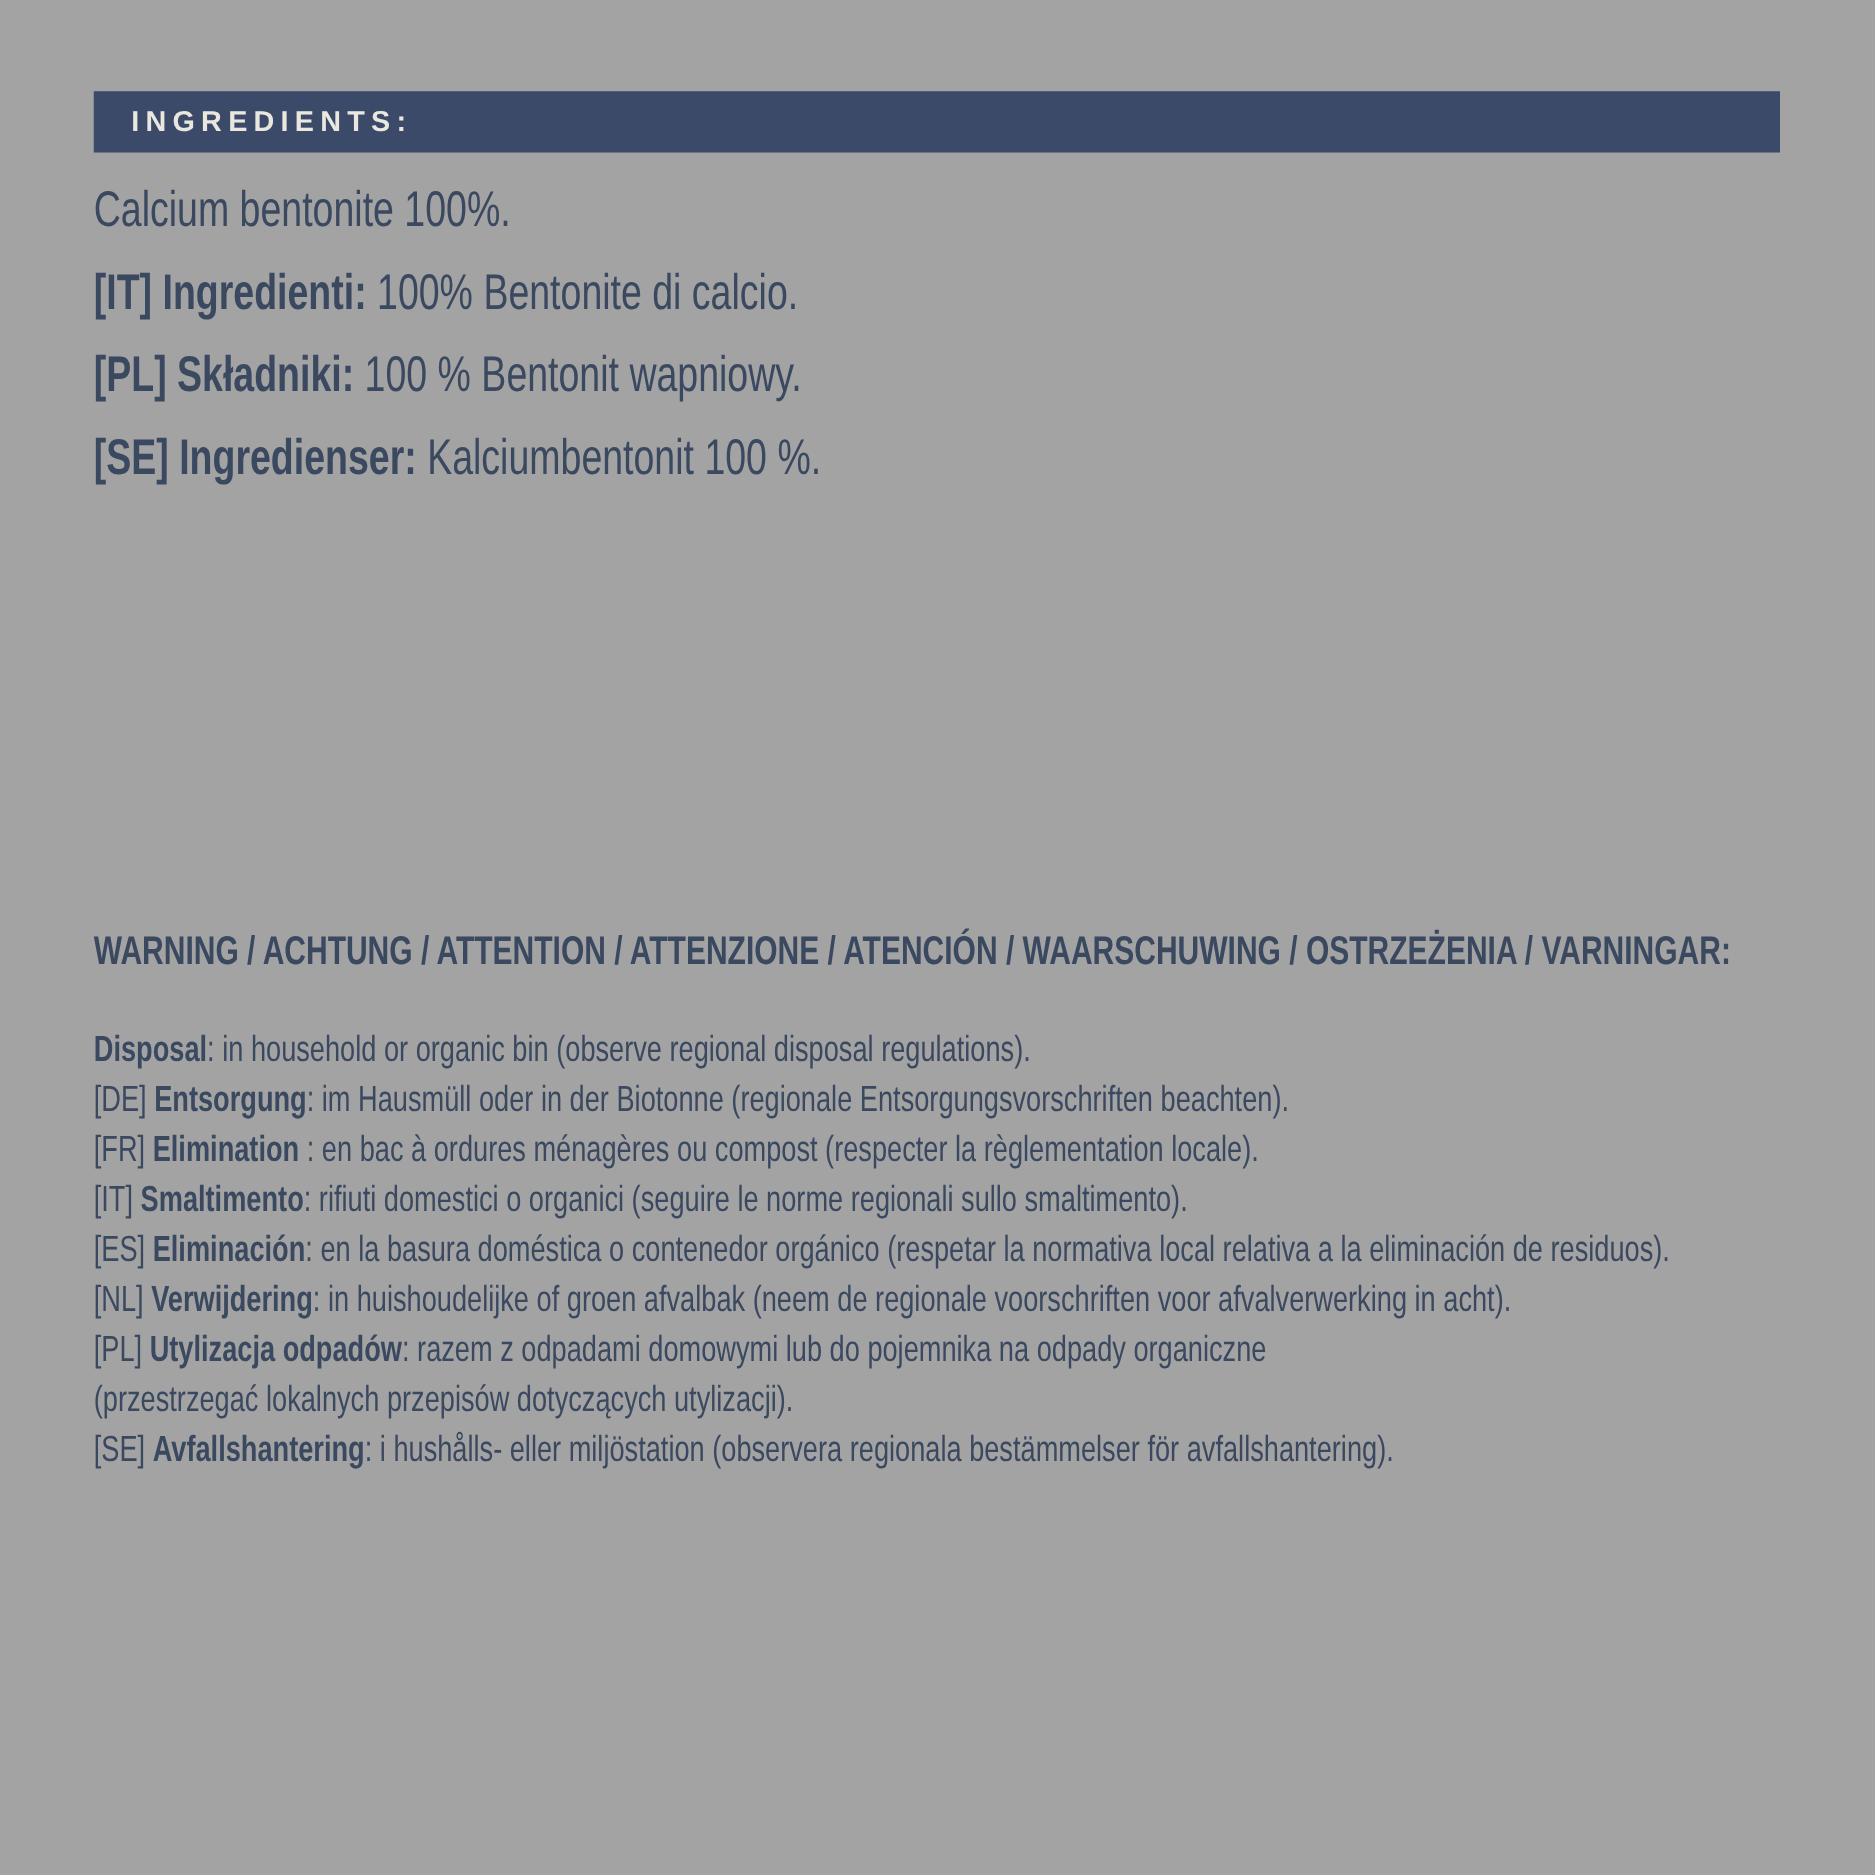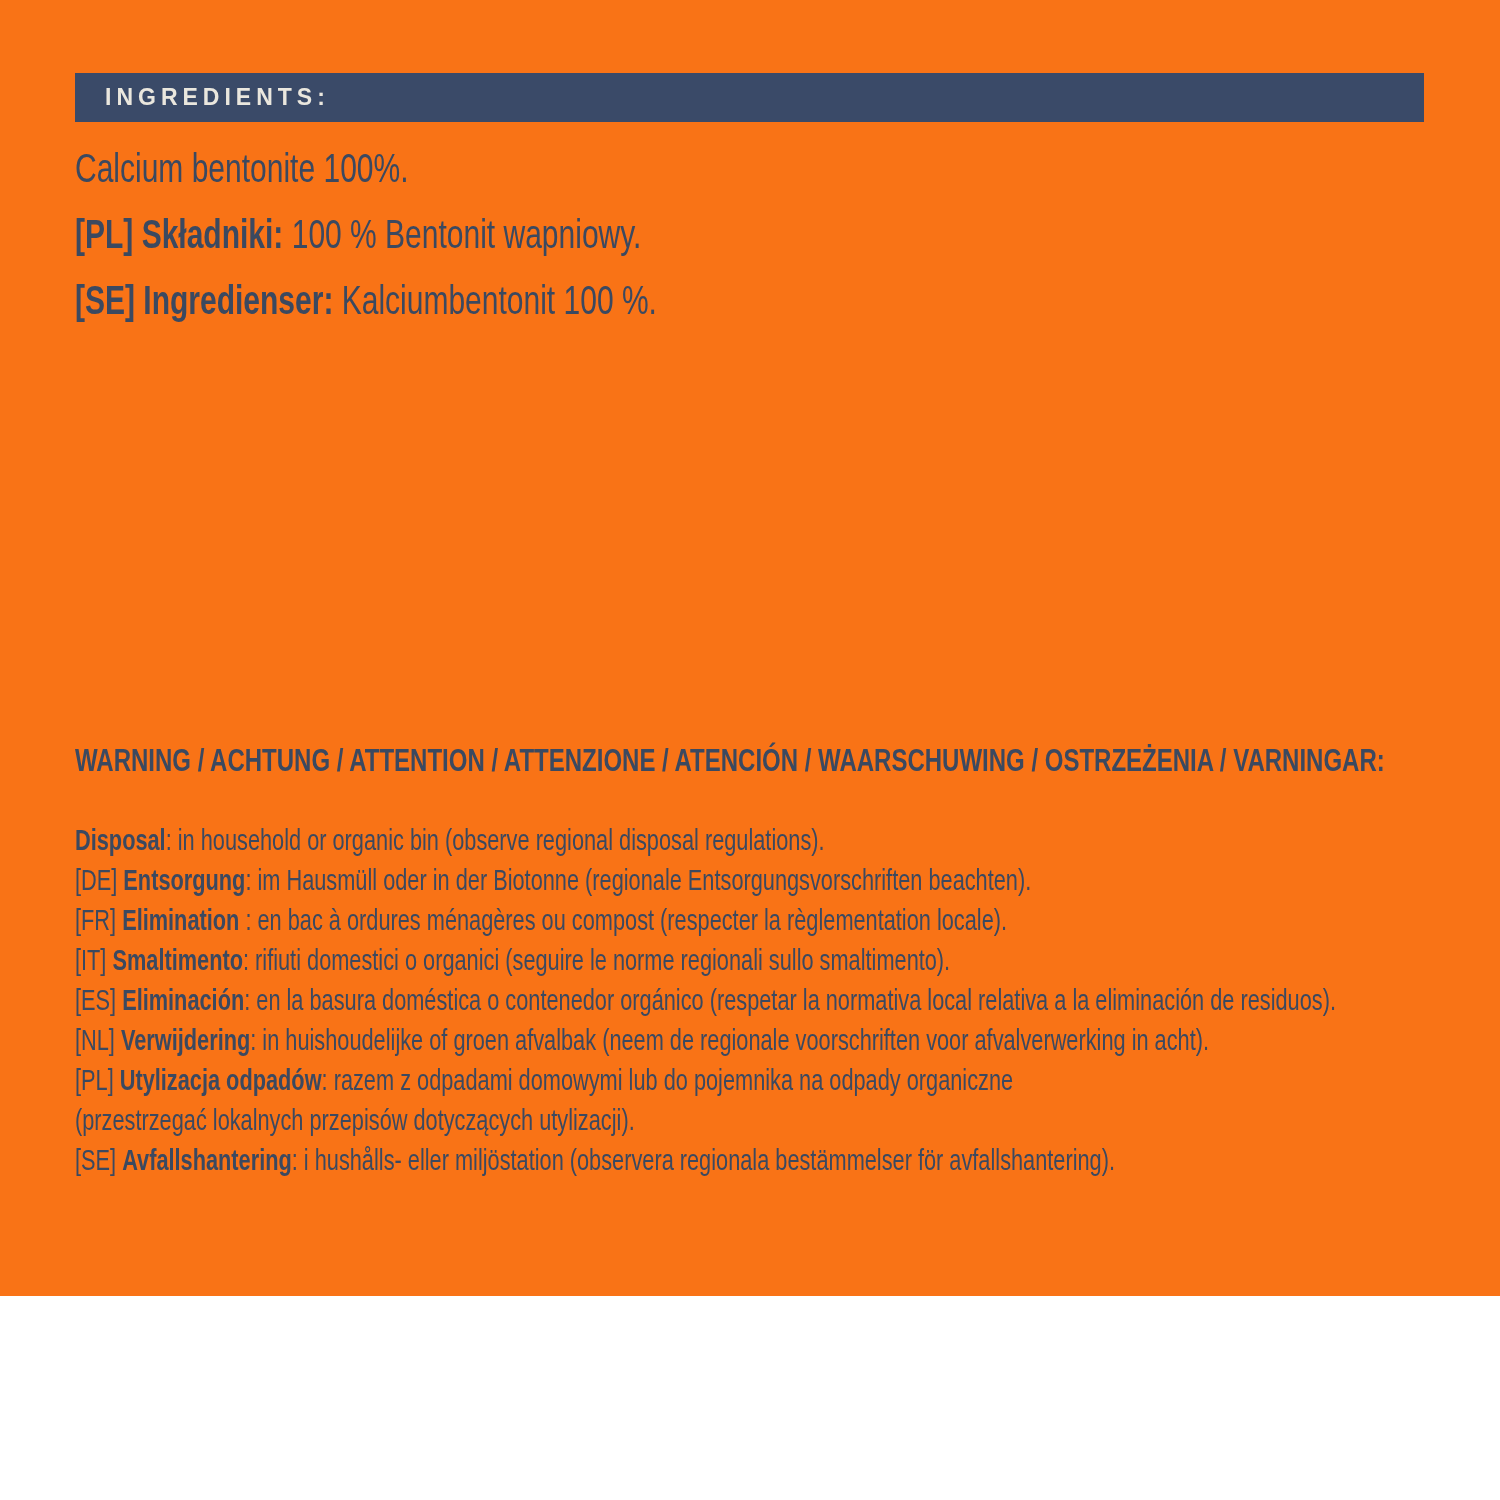--- a/index.html
+++ b/index.html
@@ -1,20 +1,20 @@
 <!DOCTYPE html>
 <html><head>
 <meta charset="utf-8">
 <style>
   html, body { margin: 0; padding: 0; }
   .page {
     position: relative;
     width: 1500px;
-    height: 1296px;
-    background: #f97316;
+    height: 1500px;
+    background: #a3a3a3;
     font-family: "Liberation Sans", sans-serif;
     color: #3b4960;
     overflow: hidden;
   }
   .header-bar {
     position: absolute;
     left: 75px;
     top: 73px;
     width: 1349px;
     height: 49px;
@@ -72,20 +72,21 @@
 <body>
 
 <div class="page">
 
   <div class="header-bar">
     <span class="header-title">INGREDIENTS:</span>
   </div>
 
   <div class="ingredients">
     <p><span class="squeeze"><span class="b"></span><span>Calcium bentonite 100%.</span></span></p>
+    <p><span class="squeeze"><span class="b">[IT] Ingredienti:</span><span> 100% Bentonite di calcio.</span></span></p>
     <p><span class="squeeze"><span class="b">[PL] Składniki:</span><span> 100 % Bentonit wapniowy.</span></span></p>
     <p><span class="squeeze"><span class="b">[SE] Ingredienser:</span><span> Kalciumbentonit 100 %.</span></span></p>
   </div>
 
   <p class="warning-heading"><span class="squeeze">WARNING / ACHTUNG / ATTENTION / ATTENZIONE / ATENCIÓN / WAARSCHUWING / OSTRZEŻENIA / VARNINGAR:</span></p>
 
   <div class="disposal">
     <p><span class="squeeze"><span></span><span class="b">Disposal</span><span>: in household or organic bin (observe regional disposal regulations).</span></span></p>
     <p><span class="squeeze"><span>[DE] </span><span class="b">Entsorgung</span><span>: im Hausmüll oder in der Biotonne (regionale Entsorgungsvorschriften beachten).</span></span></p>
     <p><span class="squeeze"><span>[FR] </span><span class="b">Elimination</span><span> : en bac à ordures ménagères ou compost (respecter la règlementation locale).</span></span></p>

